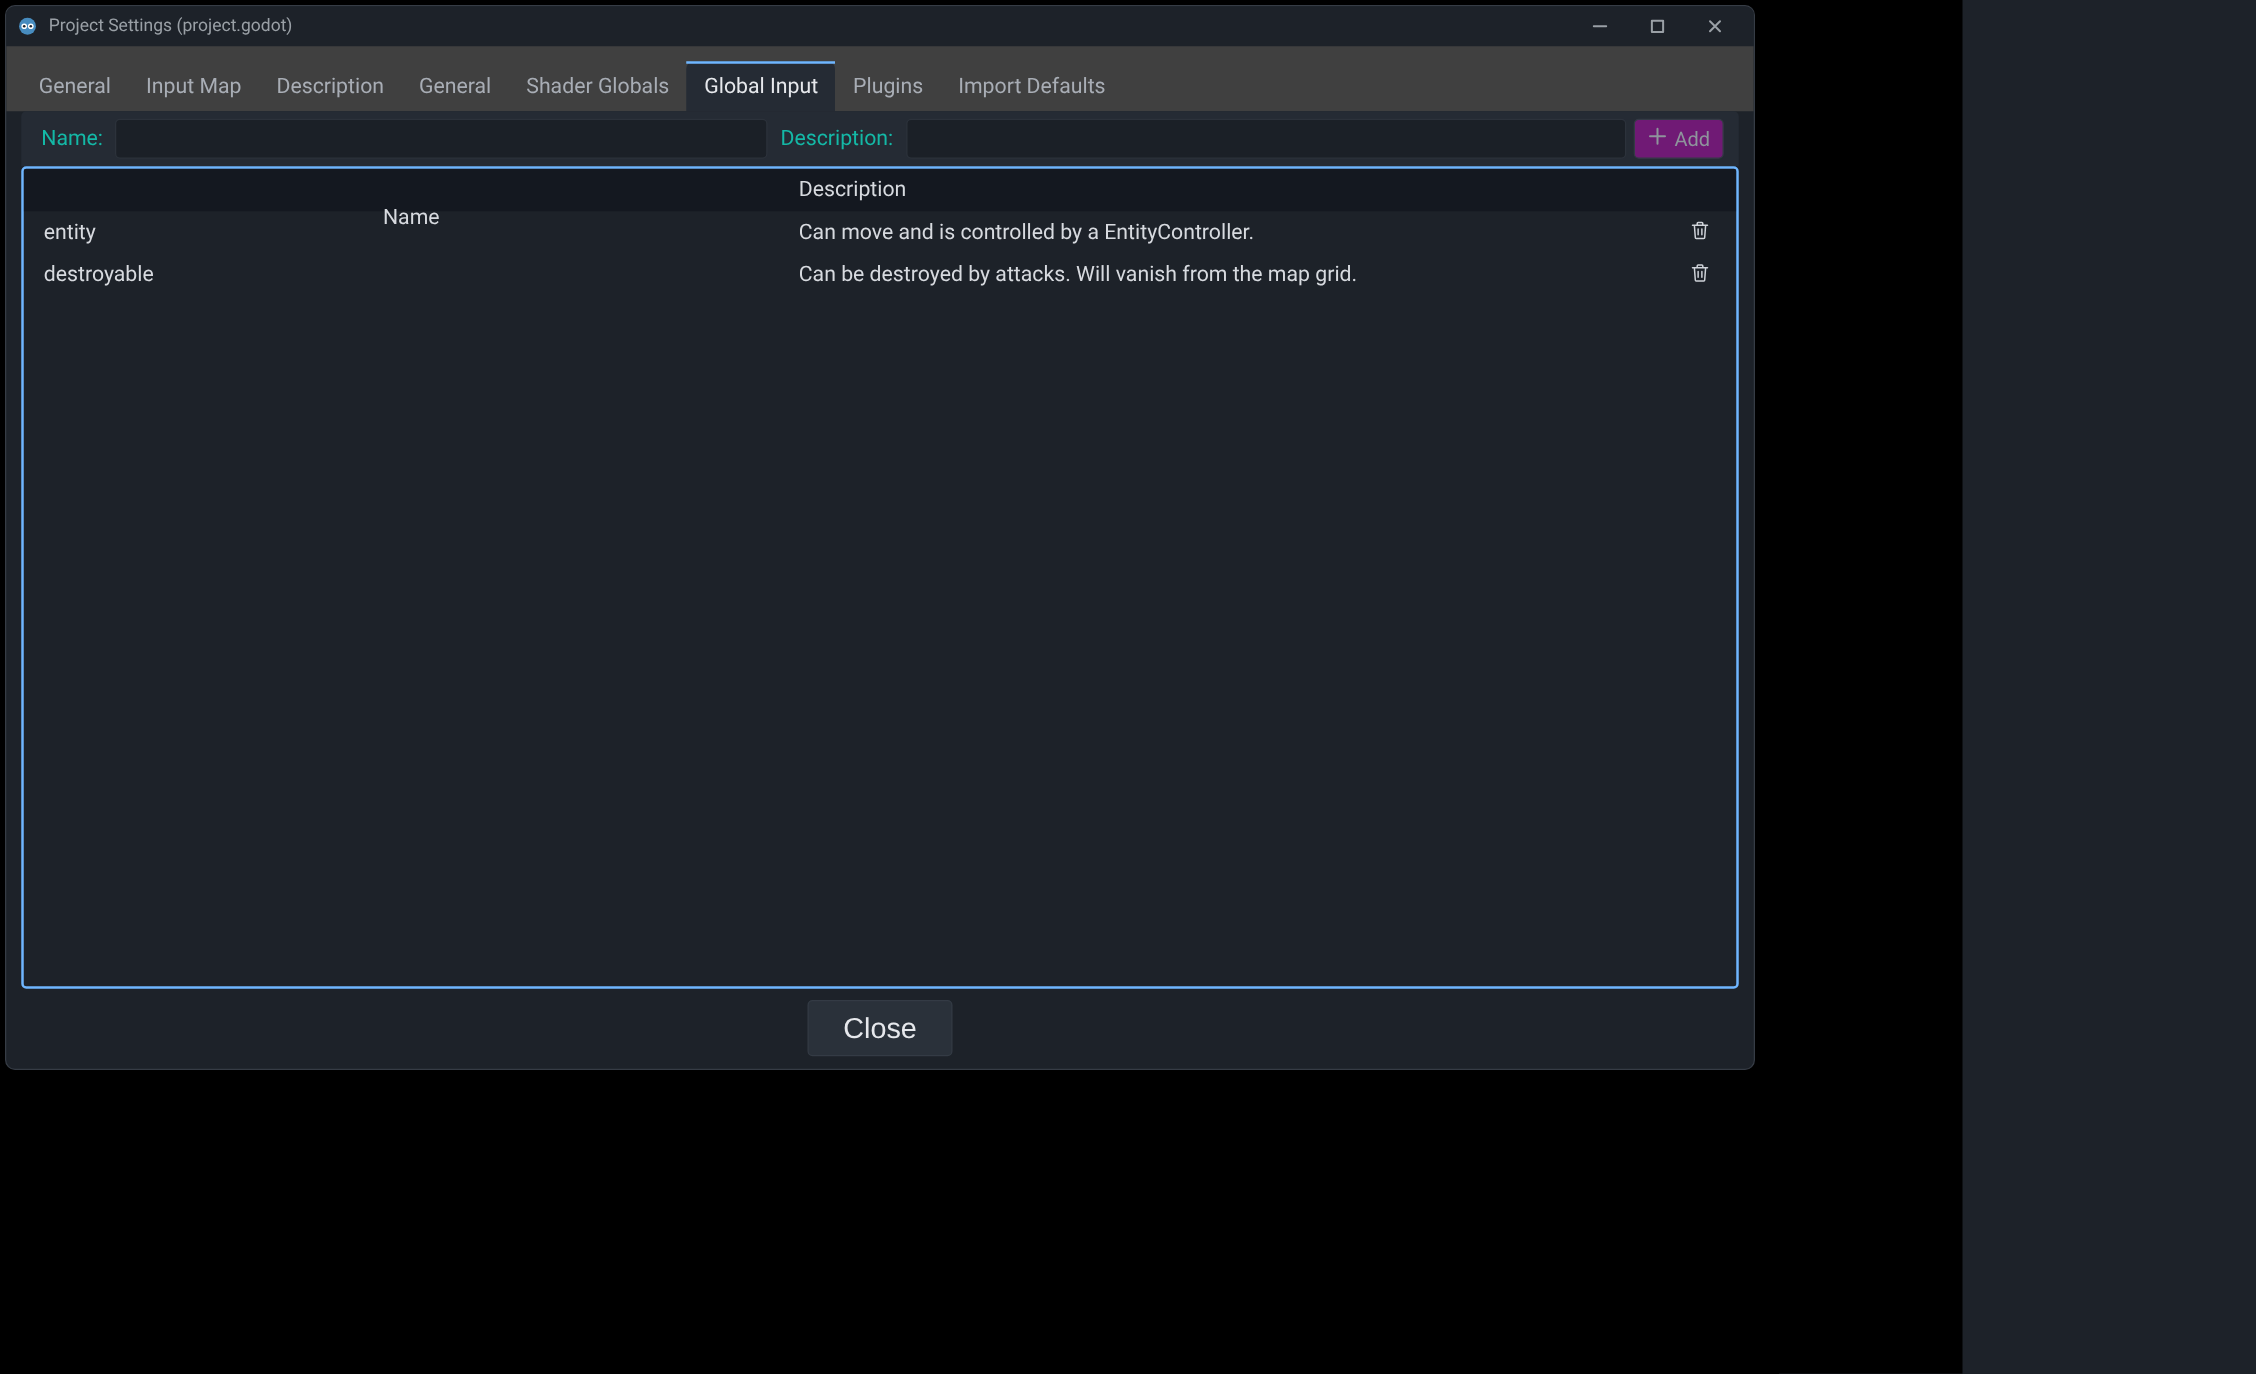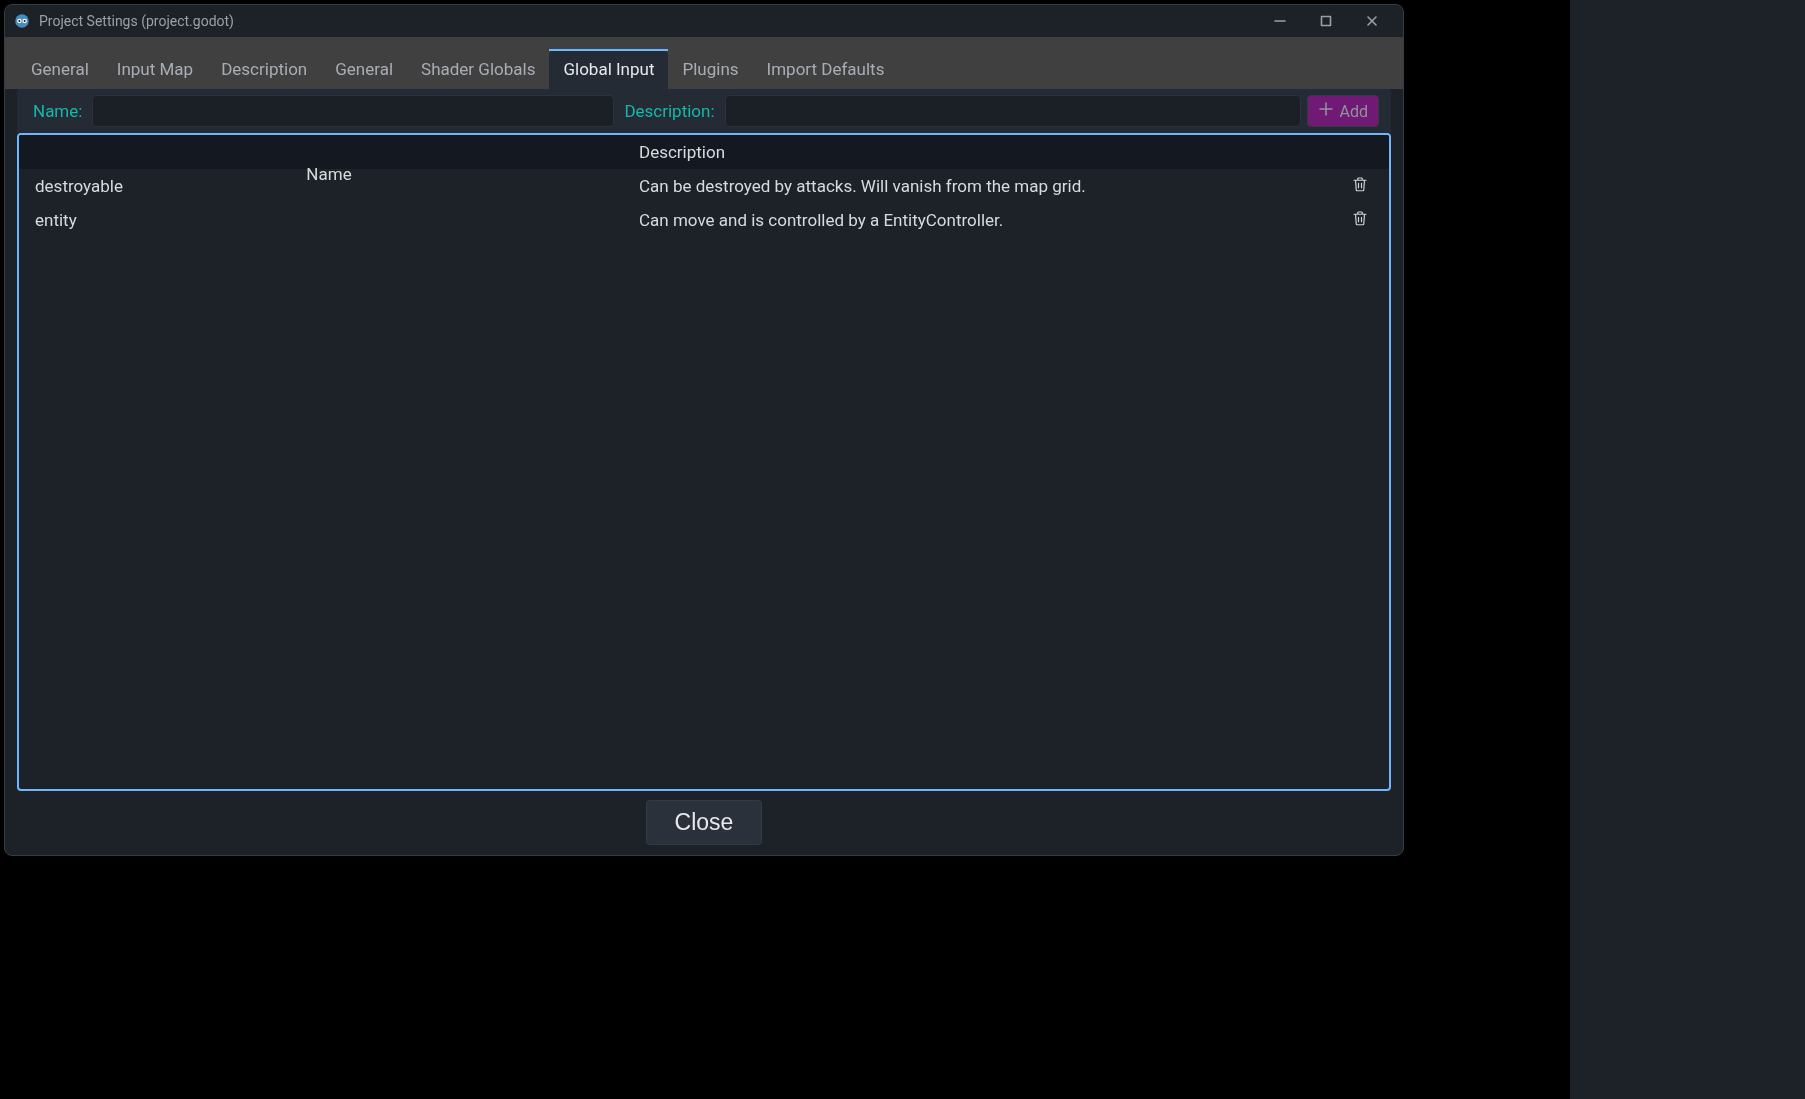--- a/index.html
+++ b/index.html
@@ -248,41 +248,41 @@
     </div>
   </div>
 
   <div class="table-frame">
     <div class="thead">
       <div class="th-name">Name</div>
       <div class="th-desc">Description</div>
     </div>
     <div class="tbody" id="tbody">
           <div class="trow">
+            <div class="td-name">entity</div>
+            <div class="td-desc">Can move and is controlled by a EntityController.</div>
+            <div class="td-actions">
+              <span class="icon-btn">
+                <span><svg width="18" height="18" viewBox="0 0 24 24">
+                    <path class="stroke" d="M4 7 H20 M9 7 V5 a1 1 0 0 1 1-1 h4 a1 1 0 0 1 1 1 V7 M6 7 l1 13 a1 1 0 0 0 1 1 h8 a1 1 0 0 0 1-1 l1-13 M10 11 v6 M14 11 v6"></path>
+                  </svg></span>
+              </span>
+            </div>
+          </div>
+          <div class="trow">
             <div class="td-name">destroyable</div>
             <div class="td-desc">Can be destroyed by attacks. Will vanish from the map grid.</div>
             <div class="td-actions">
               <span class="icon-btn">
                 <span><svg width="18" height="18" viewBox="0 0 24 24">
                     <path class="stroke" d="M4 7 H20 M9 7 V5 a1 1 0 0 1 1-1 h4 a1 1 0 0 1 1 1 V7 M6 7 l1 13 a1 1 0 0 0 1 1 h8 a1 1 0 0 0 1-1 l1-13 M10 11 v6 M14 11 v6"></path>
                   </svg></span>
               </span>
             </div>
           </div>
-          <div class="trow">
-            <div class="td-name">entity</div>
-            <div class="td-desc">Can move and is controlled by a EntityController.</div>
-            <div class="td-actions">
-              <span class="icon-btn">
-                <span><svg width="18" height="18" viewBox="0 0 24 24">
-                    <path class="stroke" d="M4 7 H20 M9 7 V5 a1 1 0 0 1 1-1 h4 a1 1 0 0 1 1 1 V7 M6 7 l1 13 a1 1 0 0 0 1 1 h8 a1 1 0 0 0 1-1 l1-13 M10 11 v6 M14 11 v6"></path>
-                  </svg></span>
-              </span>
-            </div>
-          </div>
         </div>
   </div>
 
   <div class="footer">
     <button class="close-btn">Close</button>
   </div>
 
 </div>
 </div>
 

